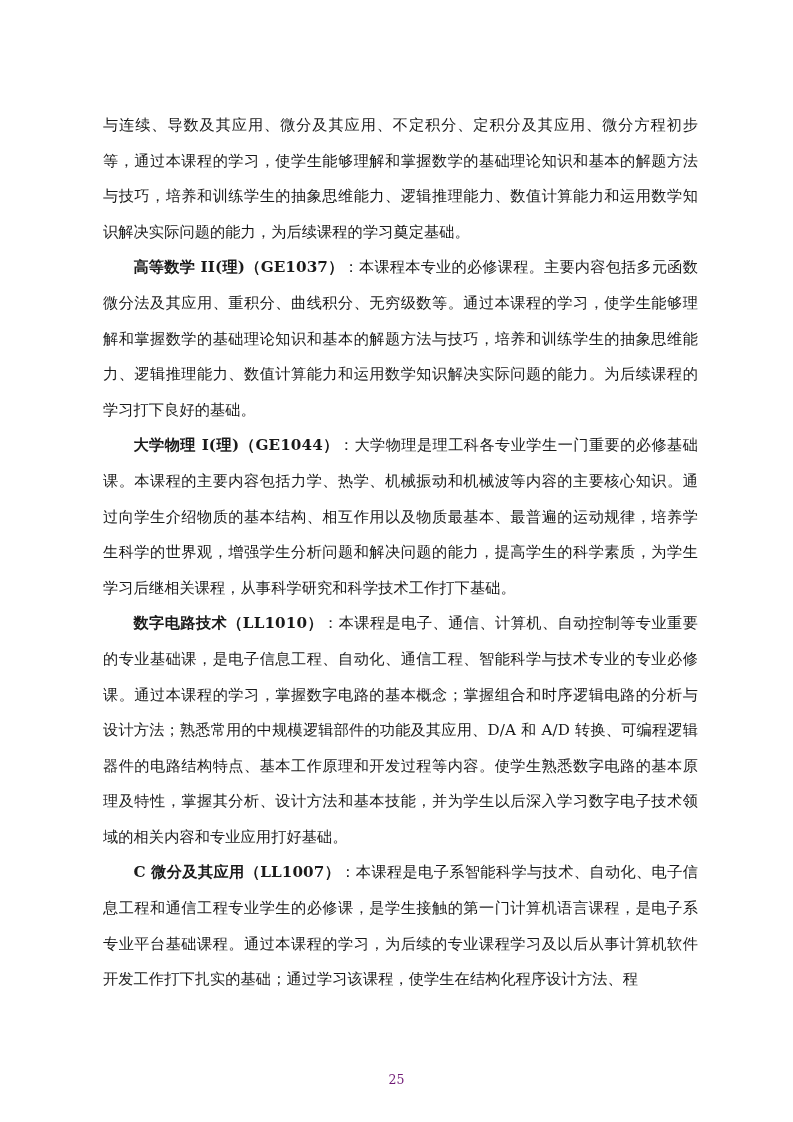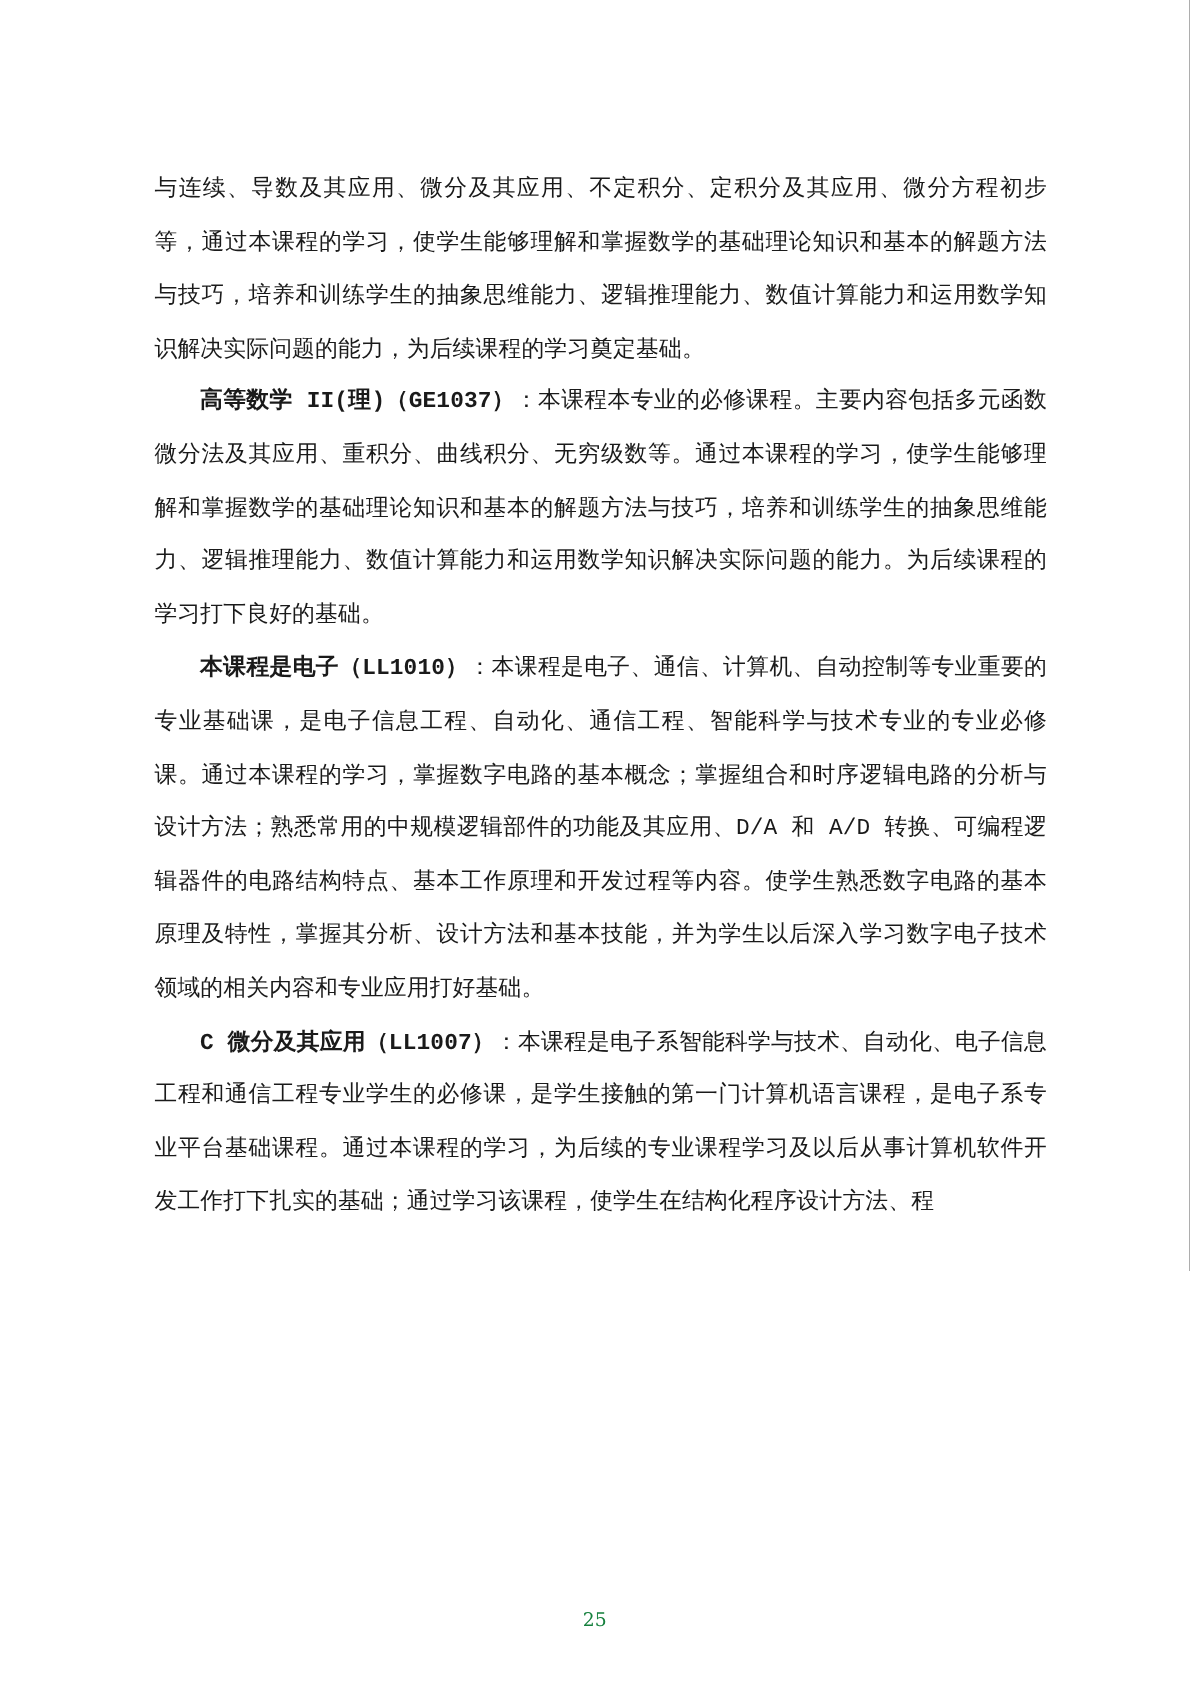--- a/index.html
+++ b/index.html
@@ -28,48 +28,48 @@
     font-size: 15.2px;
     line-height: 35.6px;
     color: #1a1a1a;
     text-align: justify;
     text-justify: inter-ideograph;
     text-indent: 0;
     letter-spacing: 0.1px;
   }
   p.indent {
     text-indent: 2em;
-    font-family: Liberation Mono, monospace;
   }
   .course-name {
     font-weight: bold;
   }
   .page-number {
     position: absolute;
     left: 0;
     right: 0;
     top: 1072px;
     text-align: center;
     font-size: 12.5px;
-    color: #15803d;
+    color: #701a75;
     font-family: "DejaVu Serif", "Liberation Serif", serif;
   }
 </style>
 </head>
 <body>
 
 <div class="page">
   <div class="page-inner">
 
     <p class="para"><span>与连续、导数及其应用、微分及其应用、不定积分、定积分及其应用、微分方程初步等，通过本课程的学习，使学生能够理解和掌握数学的基础理论知识和基本的解题方法与技巧，培养和训练学生的抽象思维能力、逻辑推理能力、数值计算能力和运用数学知识解决实际问题的能力，为后续课程的学习奠定基础。</span></p>
 
     <p class="para indent"><span class="course-name">高等数学 II(理)（GE1037）</span><span>：本课程本专业的必修课程。主要内容包括多元函数微分法及其应用、重积分、曲线积分、无穷级数等。通过本课程的学习，使学生能够理解和掌握数学的基础理论知识和基本的解题方法与技巧，培养和训练学生的抽象思维能力、逻辑推理能力、数值计算能力和运用数学知识解决实际问题的能力。为后续课程的学习打下良好的基础。</span></p>
 
+    <p class="para indent"><span class="course-name">大学物理 I(理)（GE1044）</span><span>：大学物理是理工科各专业学生一门重要的必修基础课。本课程的主要内容包括力学、热学、机械振动和机械波等内容的主要核心知识。通过向学生介绍物质的基本结构、相互作用以及物质最基本、最普遍的运动规律，培养学生科学的世界观，增强学生分析问题和解决问题的能力，提高学生的科学素质，为学生学习后继相关课程，从事科学研究和科学技术工作打下基础。</span></p>
 
 
-    <p class="para indent"><span class="course-name">本课程是电子（LL1010）</span><span>：本课程是电子、通信、计算机、自动控制等专业重要的专业基础课，是电子信息工程、自动化、通信工程、智能科学与技术专业的专业必修课。通过本课程的学习，掌握数字电路的基本概念；掌握组合和时序逻辑电路的分析与设计方法；熟悉常用的中规模逻辑部件的功能及其应用、D/A 和 A/D 转换、可编程逻辑器件的电路结构特点、基本工作原理和开发过程等内容。使学生熟悉数字电路的基本原理及特性，掌握其分析、设计方法和基本技能，并为学生以后深入学习数字电子技术领域的相关内容和专业应用打好基础。</span></p>
+    <p class="para indent"><span class="course-name">数字电路技术（LL1010）</span><span>：本课程是电子、通信、计算机、自动控制等专业重要的专业基础课，是电子信息工程、自动化、通信工程、智能科学与技术专业的专业必修课。通过本课程的学习，掌握数字电路的基本概念；掌握组合和时序逻辑电路的分析与设计方法；熟悉常用的中规模逻辑部件的功能及其应用、D/A 和 A/D 转换、可编程逻辑器件的电路结构特点、基本工作原理和开发过程等内容。使学生熟悉数字电路的基本原理及特性，掌握其分析、设计方法和基本技能，并为学生以后深入学习数字电子技术领域的相关内容和专业应用打好基础。</span></p>
 
     <p class="para indent"><span class="course-name">C 微分及其应用（LL1007）</span><span>：本课程是电子系智能科学与技术、自动化、电子信息工程和通信工程专业学生的必修课，是学生接触的第一门计算机语言课程，是电子系专业平台基础课程。通过本课程的学习，为后续的专业课程学习及以后从事计算机软件开发工作打下扎实的基础；通过学习该课程，使学生在结构化程序设计方法、程</span></p>
 
   </div>
 
   <div class="page-number">25</div>
 </div>
 
 </body></html>

